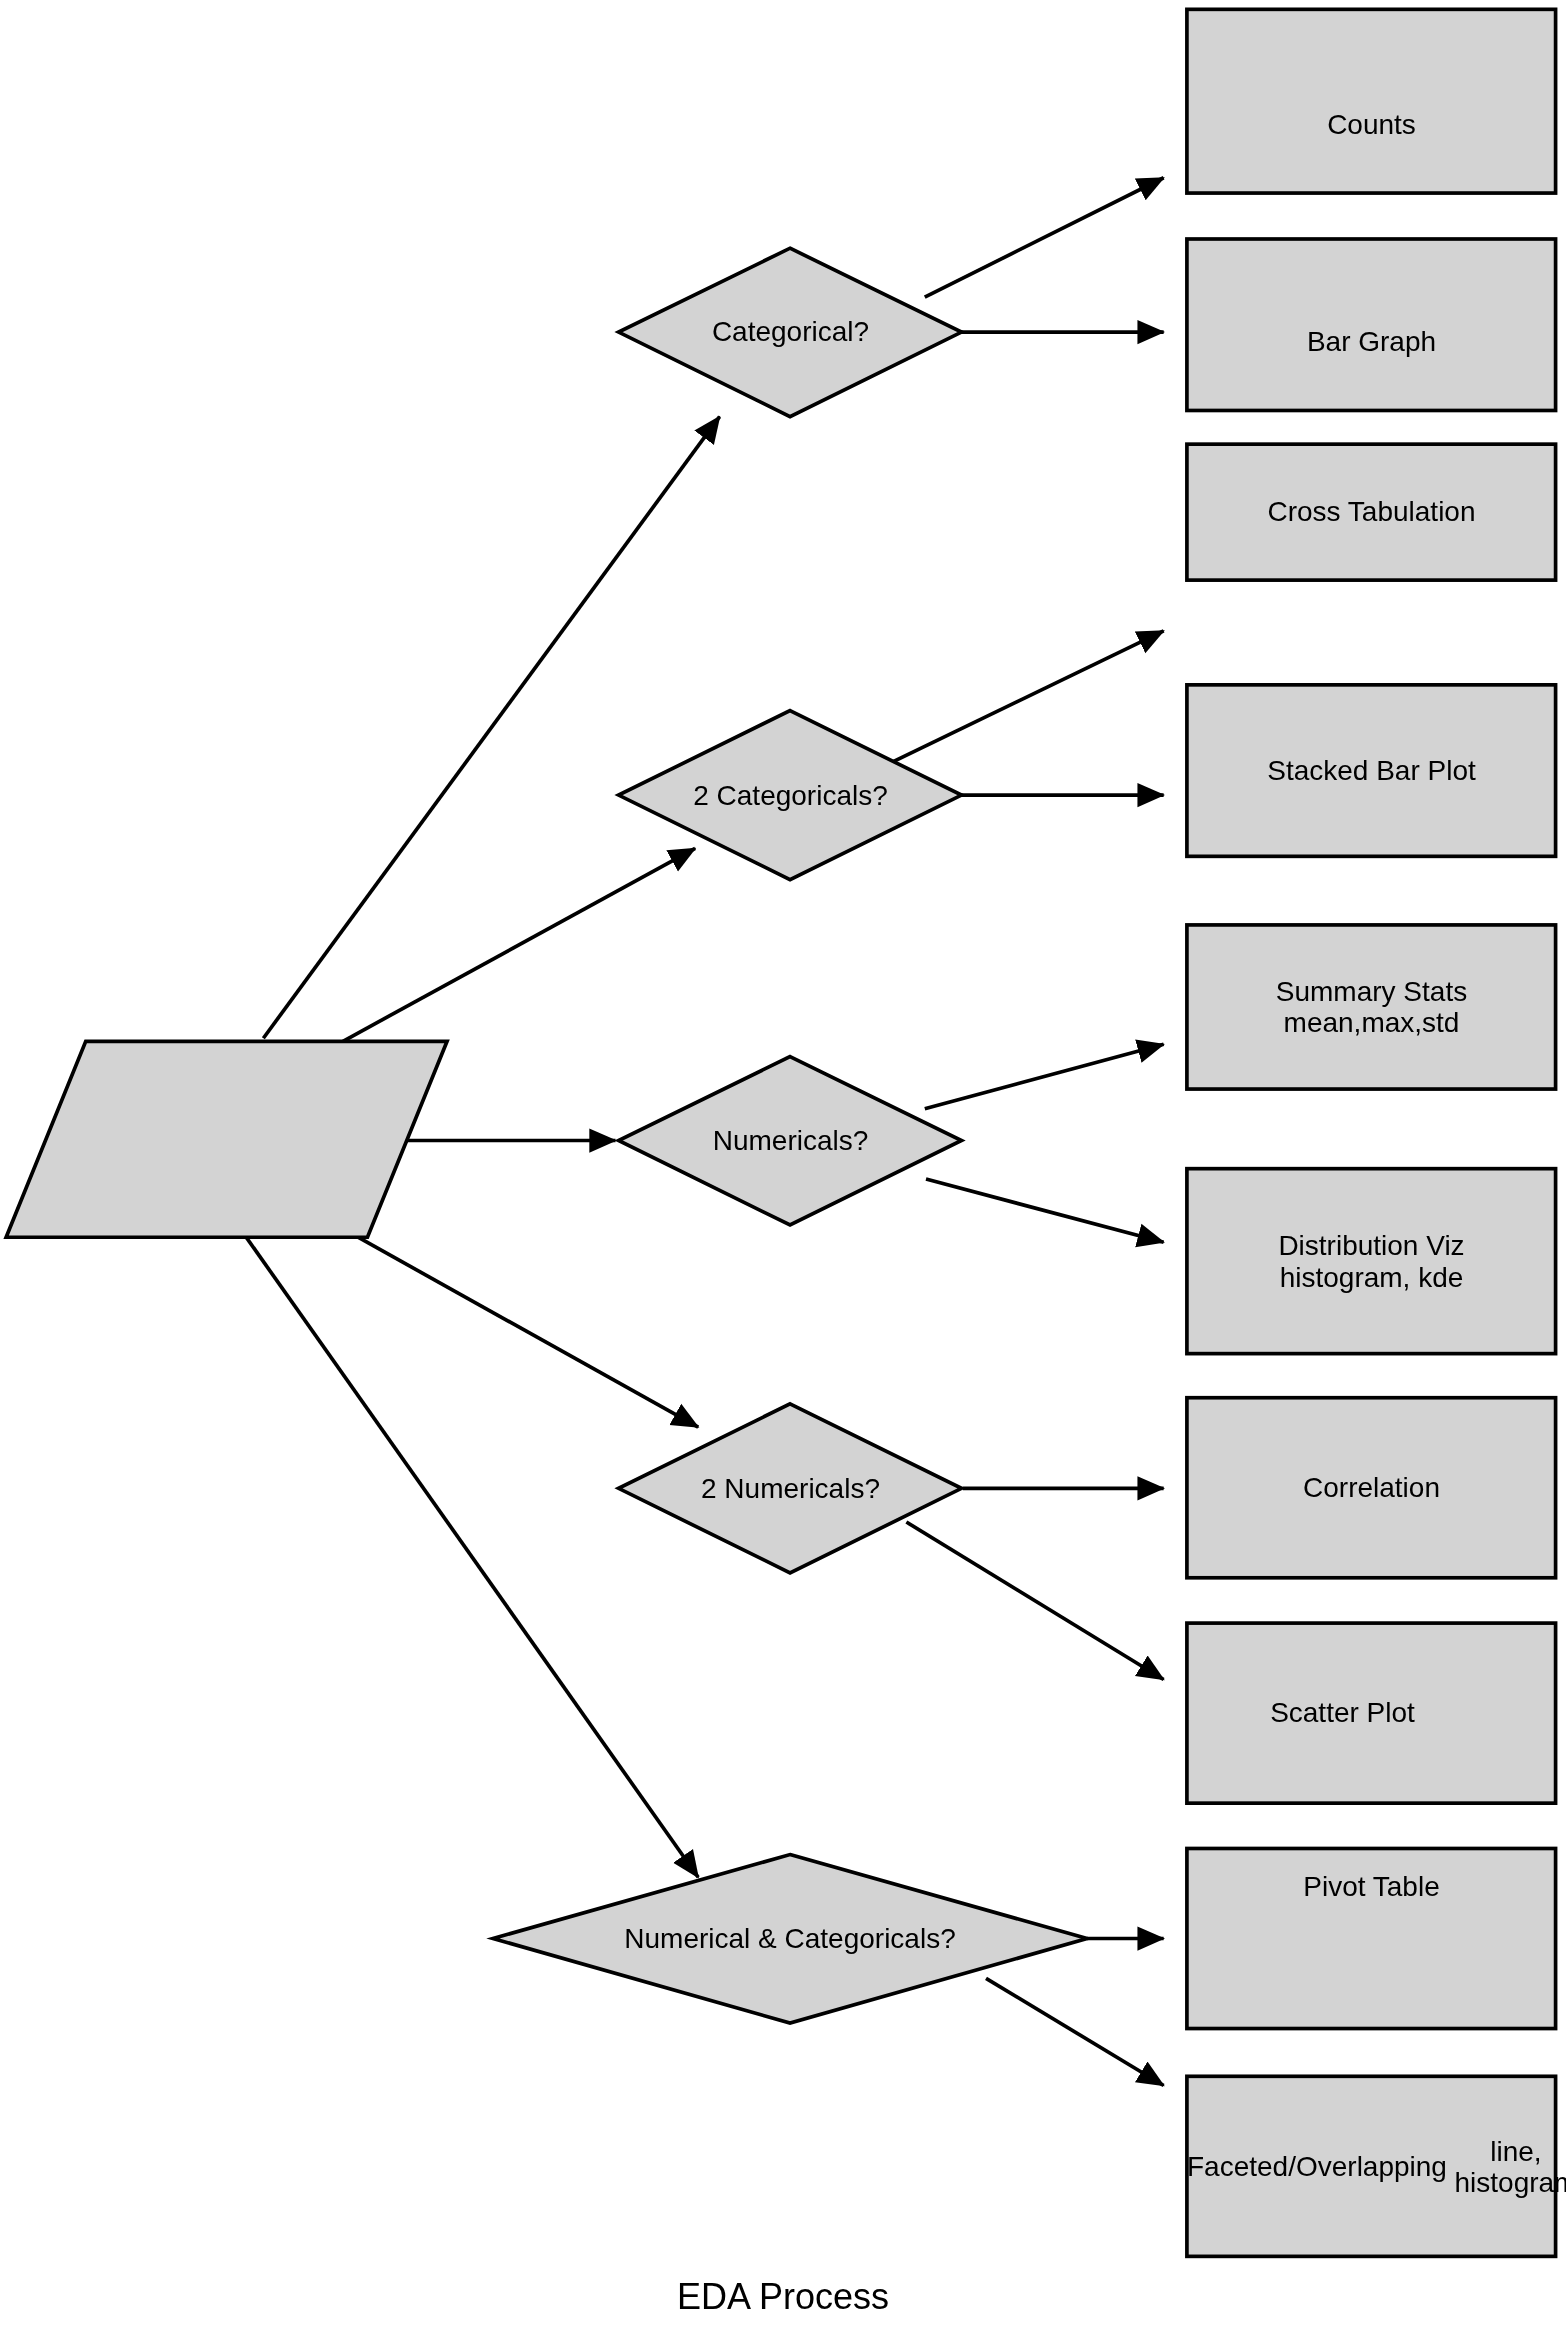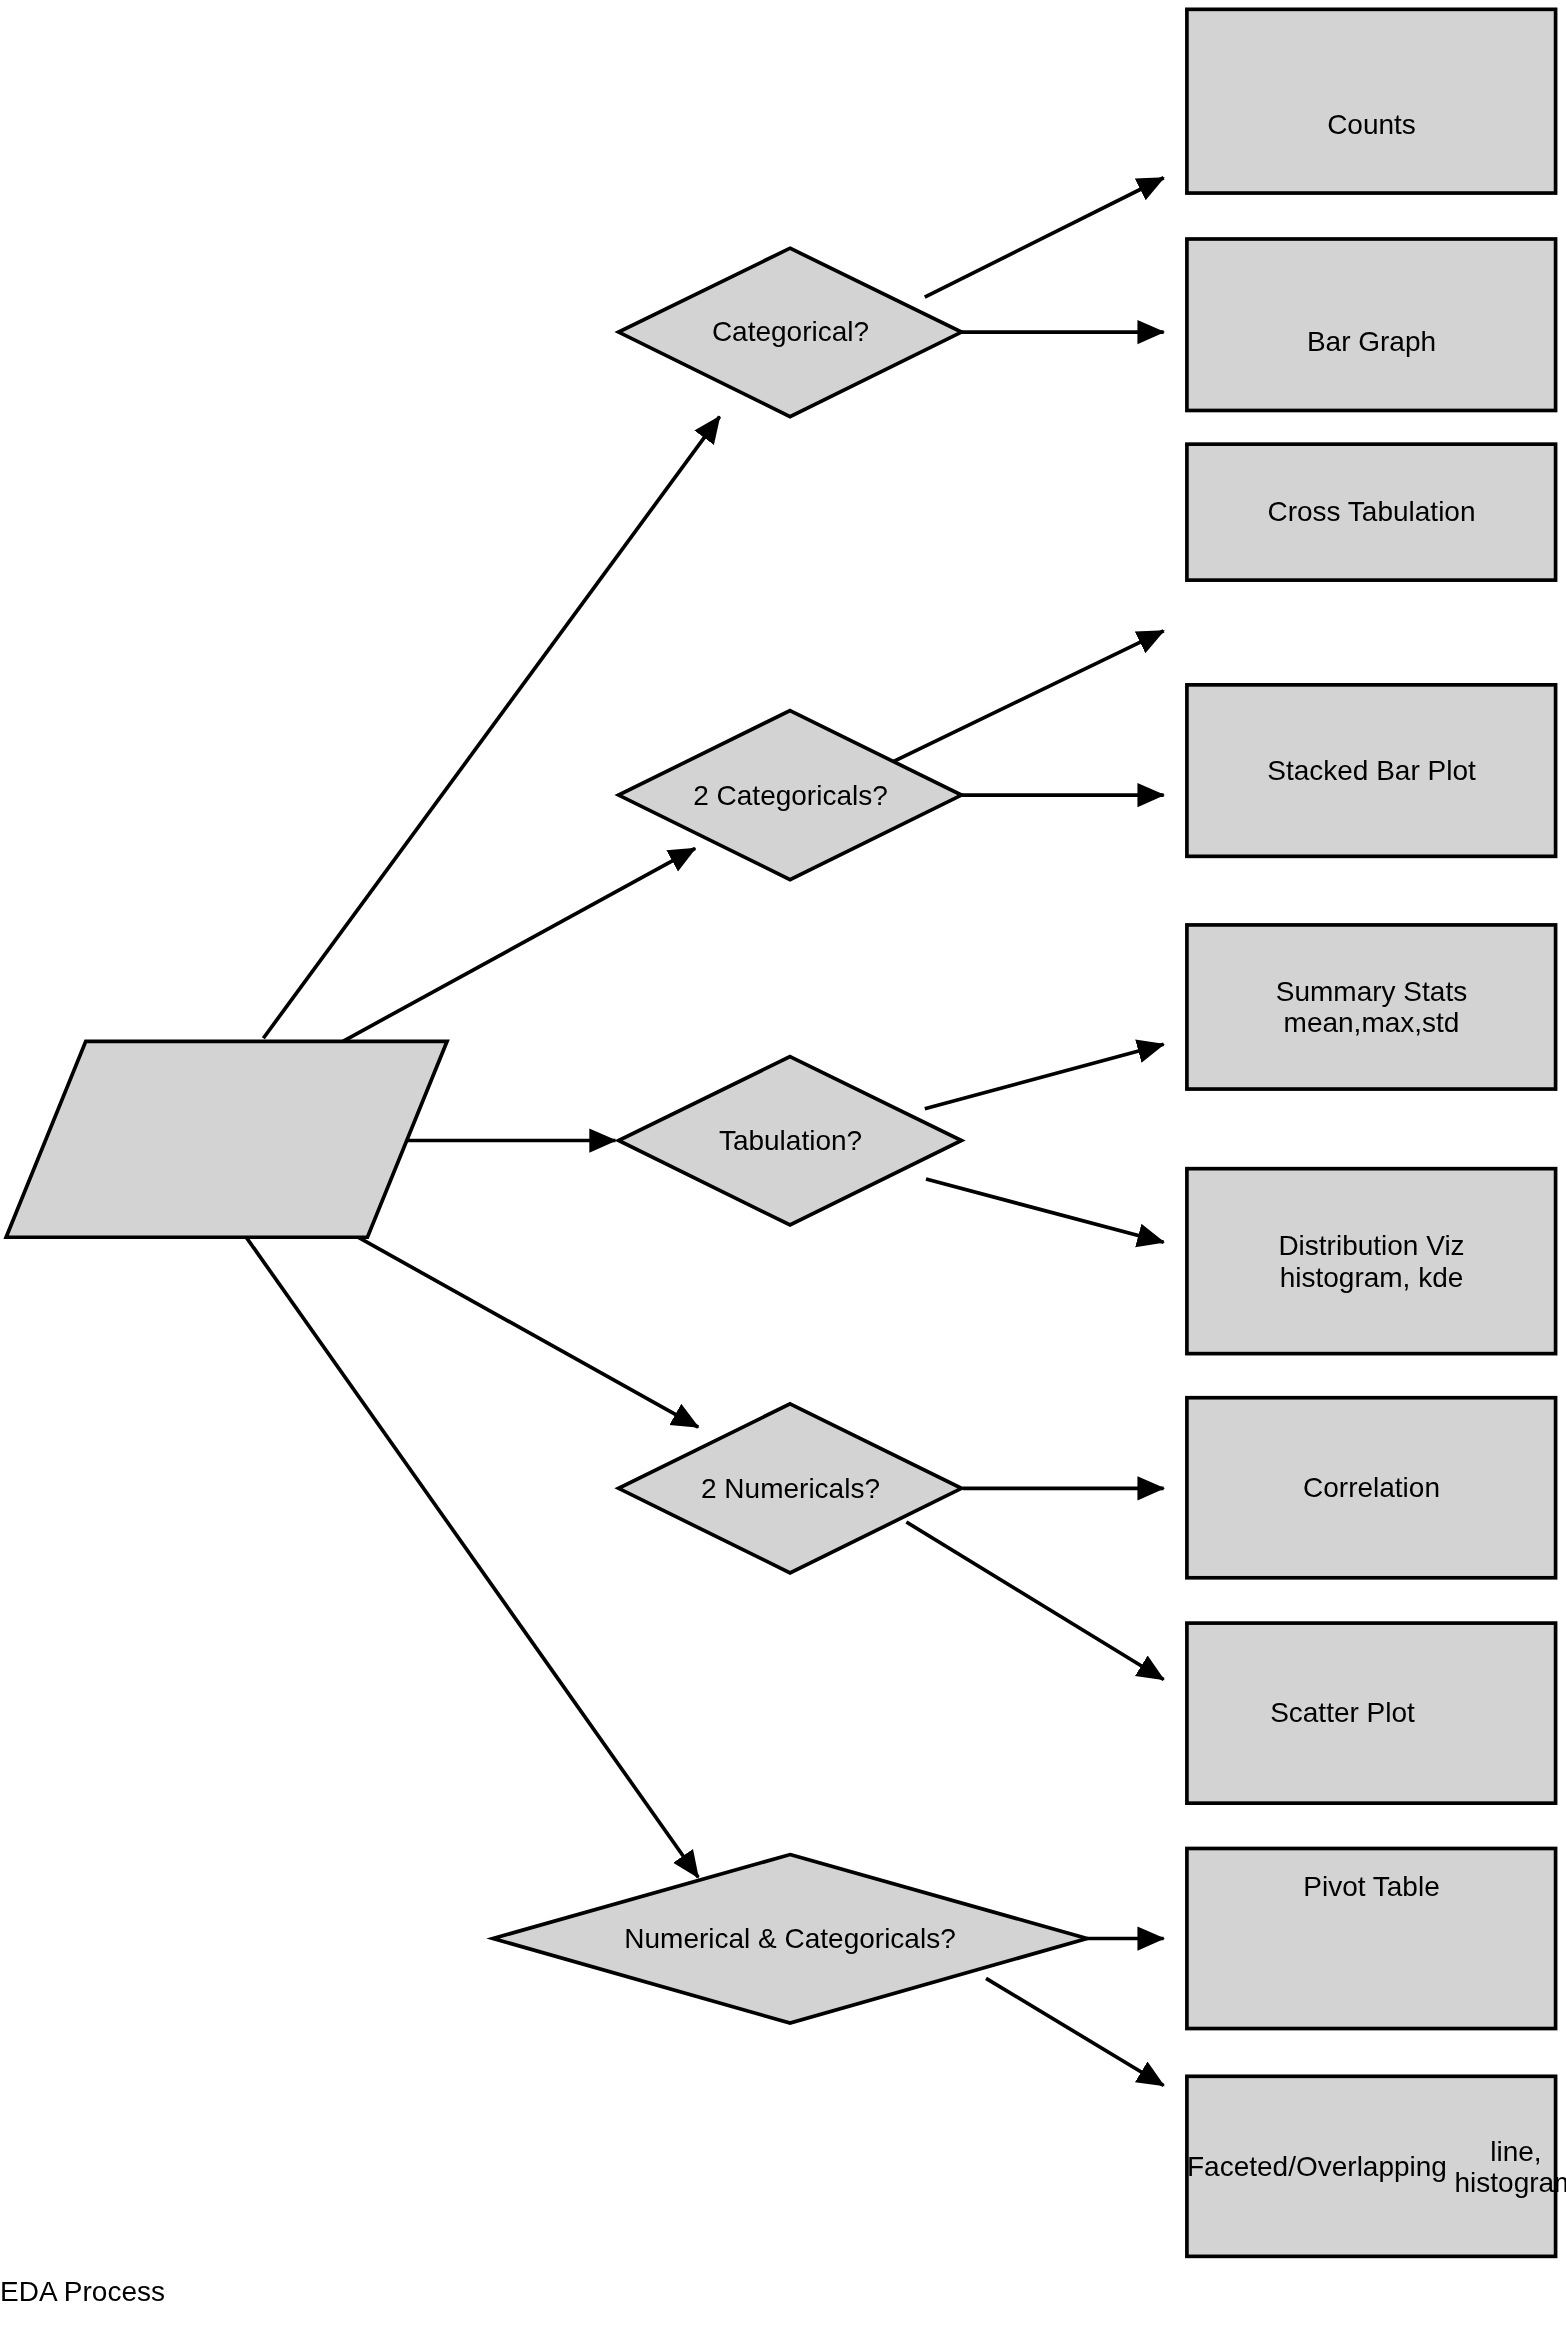--- a/index.html
+++ b/index.html
@@ -34,23 +34,23 @@
     line-height: 1.12;
     white-space: pre-line;
   }
   .box-label { font-size: 28px; }
   .diamond-label { font-size: 28px; }
   .parallelogram-label { font-size: 28px; }
   .caption {
     position: absolute;
     left: 0;
     width: 1566px;
-    text-align: left;
+    text-align: center;
     font-family: "Liberation Sans", sans-serif;
-    font-size: 28px;
+    font-size: 36px;
     color: #000000;
   }
 </style>
 </head>
 <body>
 
 <div id="canvas">
 
   <svg id="flow-svg" viewBox="0 0 2557 3804">
     <defs>
@@ -111,21 +111,21 @@
       <rect x="1938" y="2282" width="602" height="294"></rect>
       <rect x="1938" y="2650" width="602" height="294"></rect>
       <rect x="1938" y="3018" width="602" height="294"></rect>
       <rect x="1938" y="3390" width="602" height="294"></rect>
     </g>
   </svg>
 
 
   <div class="node-label diamond-label" style="left:619px; top:248px;  width:343px; height:168px;">Categorical?</div>
   <div class="node-label diamond-label" style="left:619px; top:711px; width:343px; height:169px;">2 Categoricals?</div>
-  <div class="node-label diamond-label" style="left:619px; top:1057px; width:343px; height:168px;">Tabulation?</div>
+  <div class="node-label diamond-label" style="left:619px; top:1057px; width:343px; height:168px;">Numericals?</div>
   <div class="node-label diamond-label" style="left:619px; top:1404px; width:343px; height:169px;">2 Numericals?</div>
   <div class="node-label diamond-label" style="left:493px;  top:1855px; width:594px; height:168px;">Numerical &amp; Categoricals?</div>
 
   <div class="node-label box-label" style="left:1187px; top:9.2px;   width:369px; height:230px;">Counts</div>
   <div class="node-label box-label" style="left:1187px; top:256px;  width:369px; height:172px;">Bar Graph</div>
   <div class="node-label box-label" style="left:1187px; top:444px;  width:369px; height:136px;">Cross Tabulation</div>
   <div class="node-label box-label" style="left:1187px; top:685px; width:369px; height:172px;">Stacked Bar Plot</div>
 
   <div class="node-label box-label" style="left:1187px; top:925px; width:369px; height:164px; flex-direction:column;">
     <span>Summary Stats</span>

